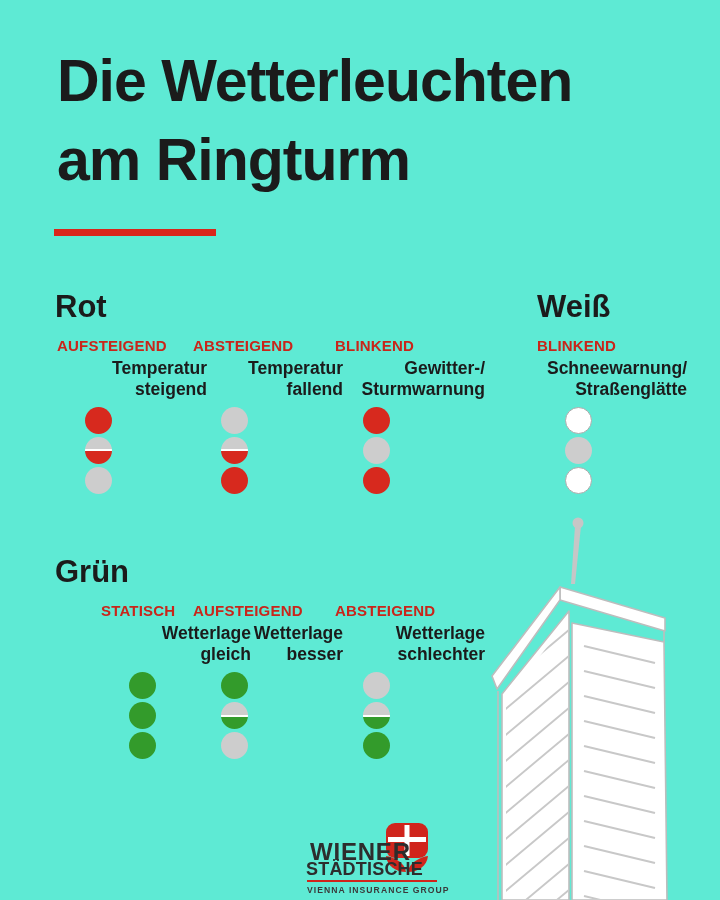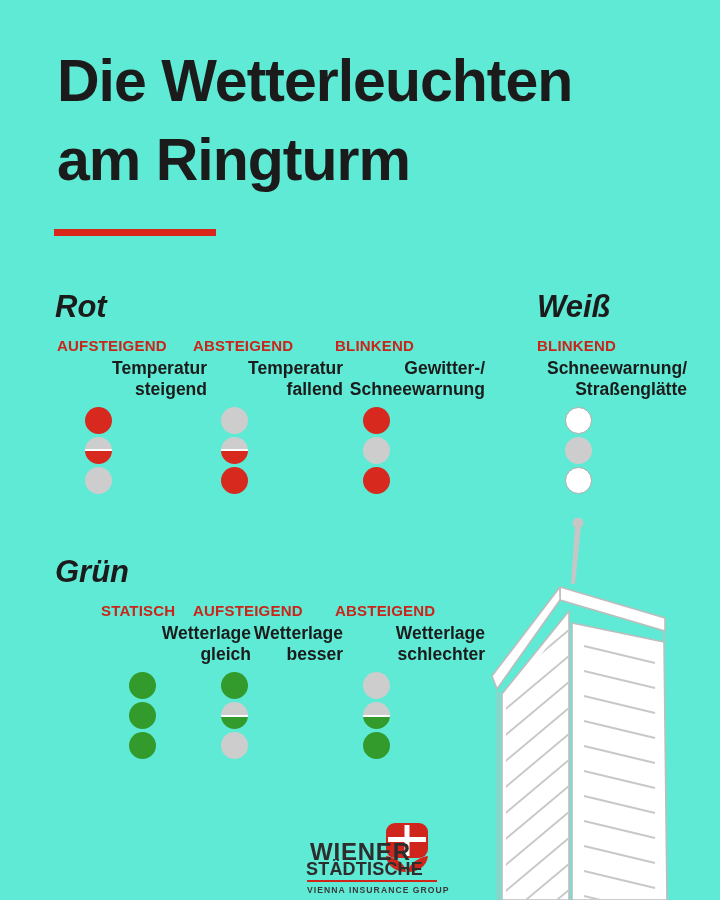--- a/index.html
+++ b/index.html
@@ -1,21 +1,21 @@
 <!DOCTYPE html>
 <html><head>
 <meta charset="utf-8">
 <style>
   html,body{margin:0;padding:0;background:#fff;}
   .page{position:relative;width:720px;height:900px;background:#5eead4;overflow:hidden;
         font-family:"Liberation Sans",sans-serif;}
   .title{position:absolute;left:57px;top:42px;font-size:59px;font-weight:800;color:#1b1b1b;
          line-height:79px;letter-spacing:-1px;white-space:pre-line;}
   .red-bar{position:absolute;left:54px;top:229px;width:162px;height:7px;background:#d9261b;}
-  .sec-heading{position:absolute;font-size:31px;font-weight:800;color:#1b1b1b;line-height:36px;font-style:italic;}
+  .sec-heading{position:absolute;font-size:31px;font-weight:800;color:#1b1b1b;line-height:36px;}
   .h-rot{left:55px;top:289px;}
   .h-weiss{left:537px;top:289px;}
   .h-gruen{left:55px;top:554px;}
   .col{position:absolute;width:150px;}
   .c-r1{left:57px;top:336px;}
   .c-r2{left:193px;top:336px;}
   .c-r3{left:335px;top:336px;}
   .c-w1{left:537px;top:336px;}
   .c-g1{left:57px;top:601px;margin-left:44px;}
   .c-g2{left:193px;top:601px;}
@@ -71,21 +71,21 @@
 fallend</div>
     <div class="dots">
         <div class="dot gray"></div>
         <div class="dot half-red"></div>
         <div class="dot red"></div>
       </div>
   </div>
   <div class="col c-r3">
     <div class="col-label">BLINKEND</div>
     <div class="col-desc">Gewitter-/
-Schneewarnung</div>
+Sturmwarnung</div>
     <div class="dots">
         <div class="dot red"></div>
         <div class="dot gray"></div>
         <div class="dot red"></div>
       </div>
   </div>
 
   <div class="col c-w1">
     <div class="col-label">BLINKEND</div>
     <div class="col-desc">Schneewarnung/

